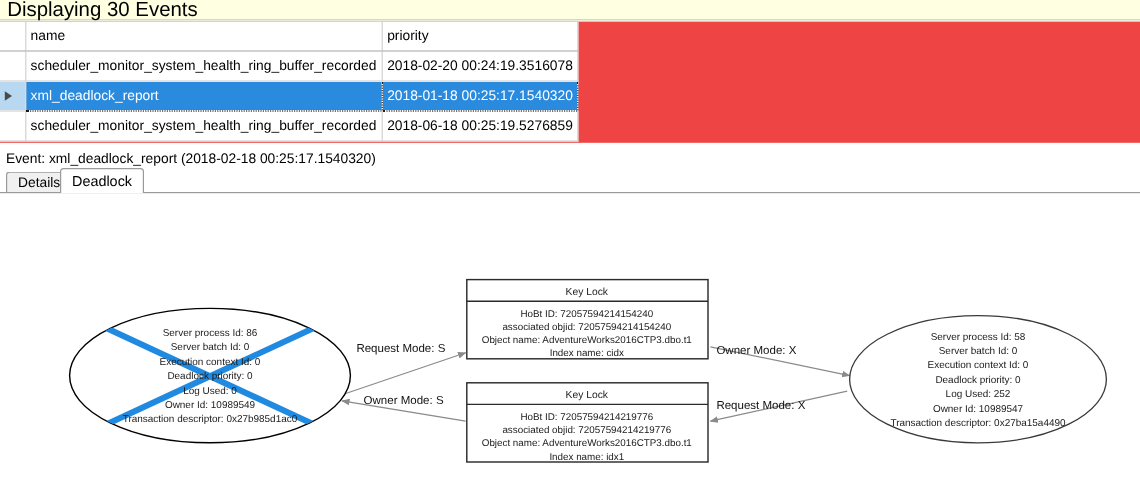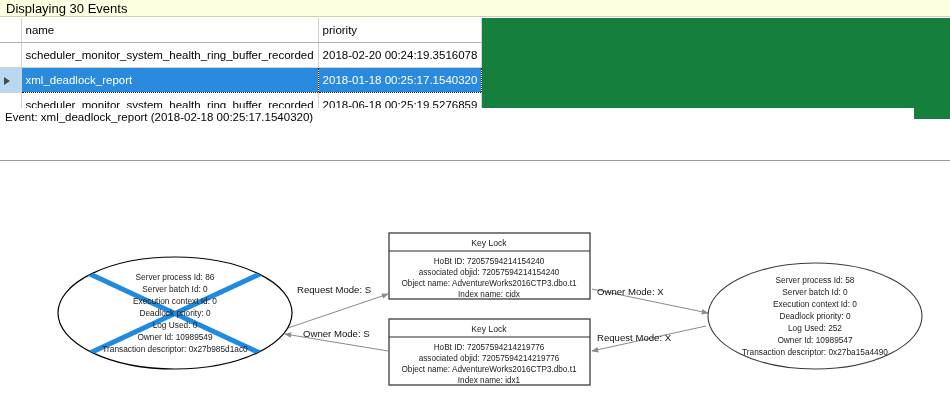--- a/index.html
+++ b/index.html
@@ -28,31 +28,31 @@
     position: absolute;
     left: 0; top: 0;
     width: 950px;
     height: 17px;
     background: #ffffe1;
     border-bottom: 1px solid #cfcfb8;
     box-sizing: border-box;
     display: flex;
     align-items: center;
     padding-left: 6px;
-    font-size: 13px;
+    font-size: 17px;
     color: #000;
   }
 
   
   .grid-wrap {
     position: absolute;
     left: 0; top: 18px;
     width: 950px;
     height: 101px;
-    background: #15803d;
+    background: #ef4444;
     box-sizing: border-box;
     overflow: hidden;
   }
   table.grid {
     border-collapse: collapse;
     background: #ffffff;
     table-layout: fixed;
     font-size: 11.5px;
   }
   table.grid th, table.grid td {
@@ -99,21 +99,21 @@
     width: 0; height: 0;
     border-left: 6px solid #4a4a4a;
     border-top: 4px solid transparent;
     border-bottom: 4px solid transparent;
     vertical-align: middle;
   }
 
   
   .event-caption {
     position: absolute;
-    left: 0; top: 108px;
+    left: 0; top: 124px;
     width: 914px; height: 18px;
     display: flex;
     align-items: center;
     padding-left: 5px;
     box-sizing: border-box;
     font-size: 11.5px;
     background: #ffffff;
   }
 
   
@@ -221,20 +221,28 @@
         </tr>
       </tbody>
     </table>
 
   </div>
 
   <div class="event-caption">
     <span>Event: xml_deadlock_report (2018-02-18 00:25:17.1540320)</span>
   </div>
 
+  <div class="tabstrip">
+    <div class="tab" id="tab-details">
+      <span>Details</span>
+    </div>
+    <div class="tab active" id="tab-deadlock">
+      <span>Deadlock</span>
+    </div>
+  </div>
 
   <div class="canvas">
     <svg width="950" height="240" viewBox="0 0 950 240" xmlns="http://www.w3.org/2000/svg">
       <defs>
         <marker id="arrow" viewBox="0 0 10 10" refX="9" refY="5" markerWidth="7" markerHeight="7" orient="auto-start-reverse">
           <path d="M 0 1 L 10 5 L 0 9 z" fill="#8a8a8a"></path>
         </marker>
         <clipPath id="clip-victim-oval">
           <ellipse cx="175" cy="152" rx="117" ry="56"></ellipse>
         </clipPath>

